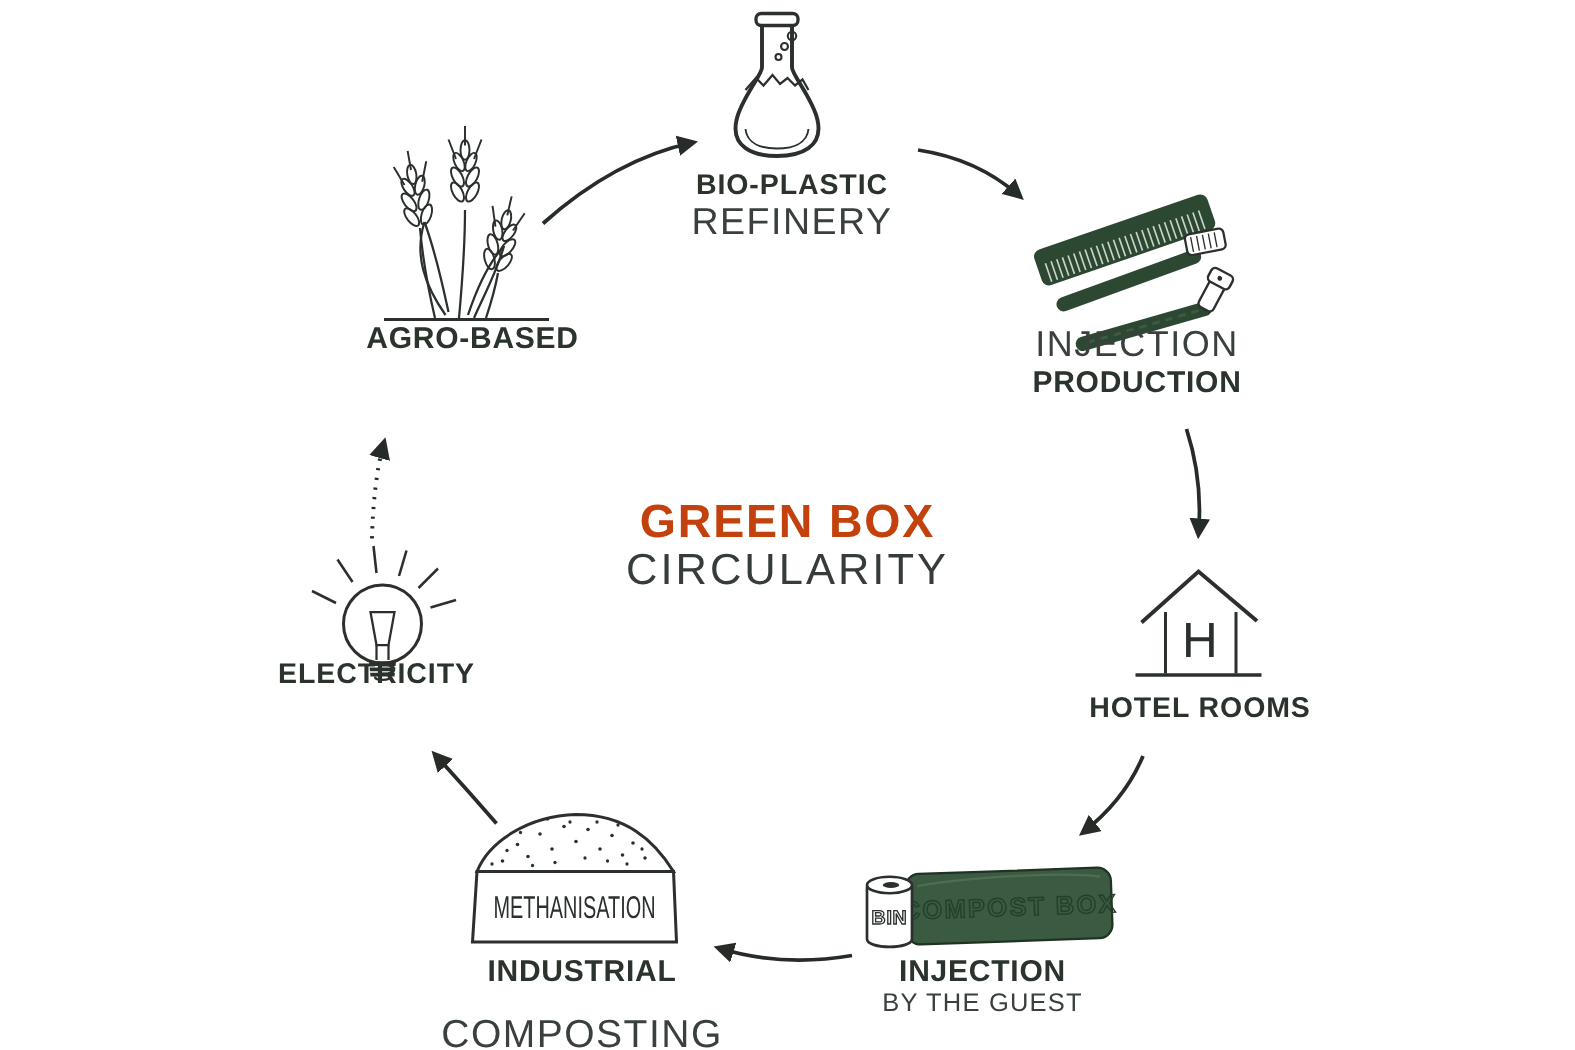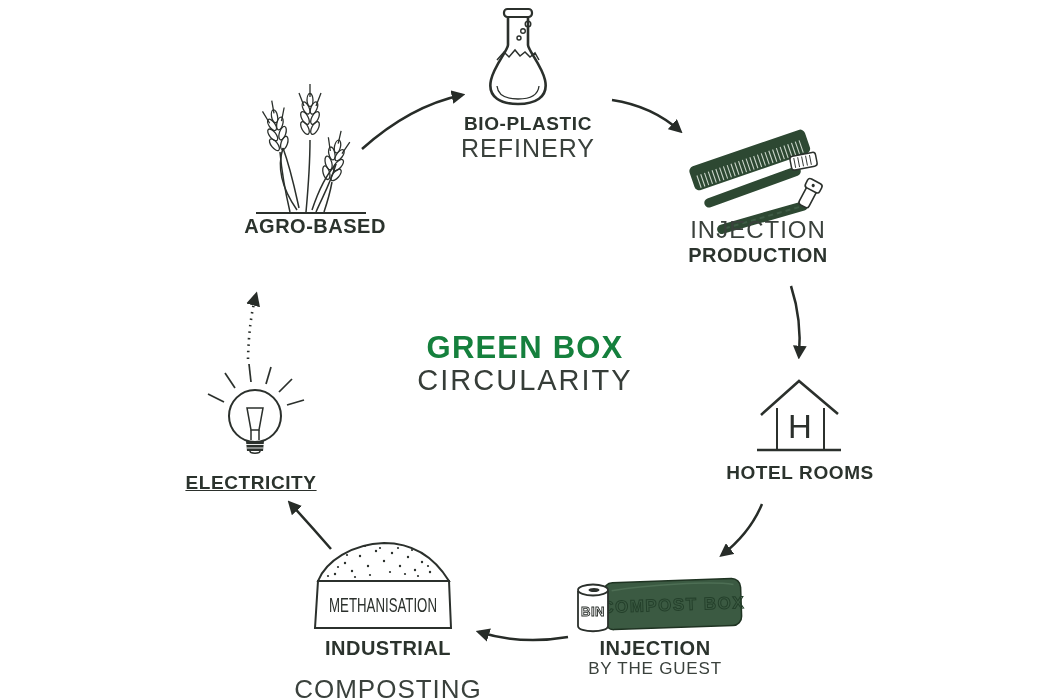--- a/index.html
+++ b/index.html
@@ -12,21 +12,21 @@
   .lb{font-weight:700;color:#2b332d;}
   .ll{font-weight:400;color:#3a413c;}
   .fs19{font-size:19px;letter-spacing:.6px;}
   .fs20{font-size:20px;letter-spacing:.5px;}
   .fs17l{font-size:17px;letter-spacing:.8px;}
   .fs19l{font-size:26px;letter-spacing:1px;margin-top:16px;}
   .fs24l{font-size:24px;letter-spacing:1px;}
   .fs25l{font-size:25px;letter-spacing:1px;}
   .fs26l{font-size:26px;letter-spacing:1px;}
   .center-title{position:absolute;left:375px;top:331px;width:300px;text-align:center;line-height:1.1;}
-  .title-main{font-size:31px;font-weight:700;letter-spacing:1.2px;color:#15803d;}
+  .title-main{font-size:31px;font-weight:700;letter-spacing:1.2px;color:#c2410c;}
   .title-sub{font-size:29px;font-weight:400;letter-spacing:2px;color:#363d38;}
   svg text{font-family:"Liberation Sans",sans-serif;}
 </style>
 </head>
 <body>
 
 <div class="stage">
 
   <svg class="art" width="1050" height="700" viewBox="0 0 1050 700">
     <defs>
@@ -197,21 +197,21 @@
   <div class="node-label" style="left:545px;top:637px;">
     <div class="lb fs20">INJECTION</div>
     <div class="ll fs17l">BY THE GUEST</div>
   </div>
 
   <div class="node-label" style="left:278px;top:637px;">
     <div class="lb fs20">INDUSTRIAL</div>
     <div class="ll fs19l">COMPOSTING</div>
   </div>
 
-  <div class="node-label" style="left:141px;top:472px;text-decoration:underline;">
+  <div class="node-label" style="left:141px;top:439px;">
     <div class="lb fs19">ELECTRICITY</div>
   </div>
 
   <div class="node-label" style="left:205px;top:215px;">
     <div class="lb fs20">AGRO-BASED</div>
   </div>
 
 </div>
 
 </body></html>

